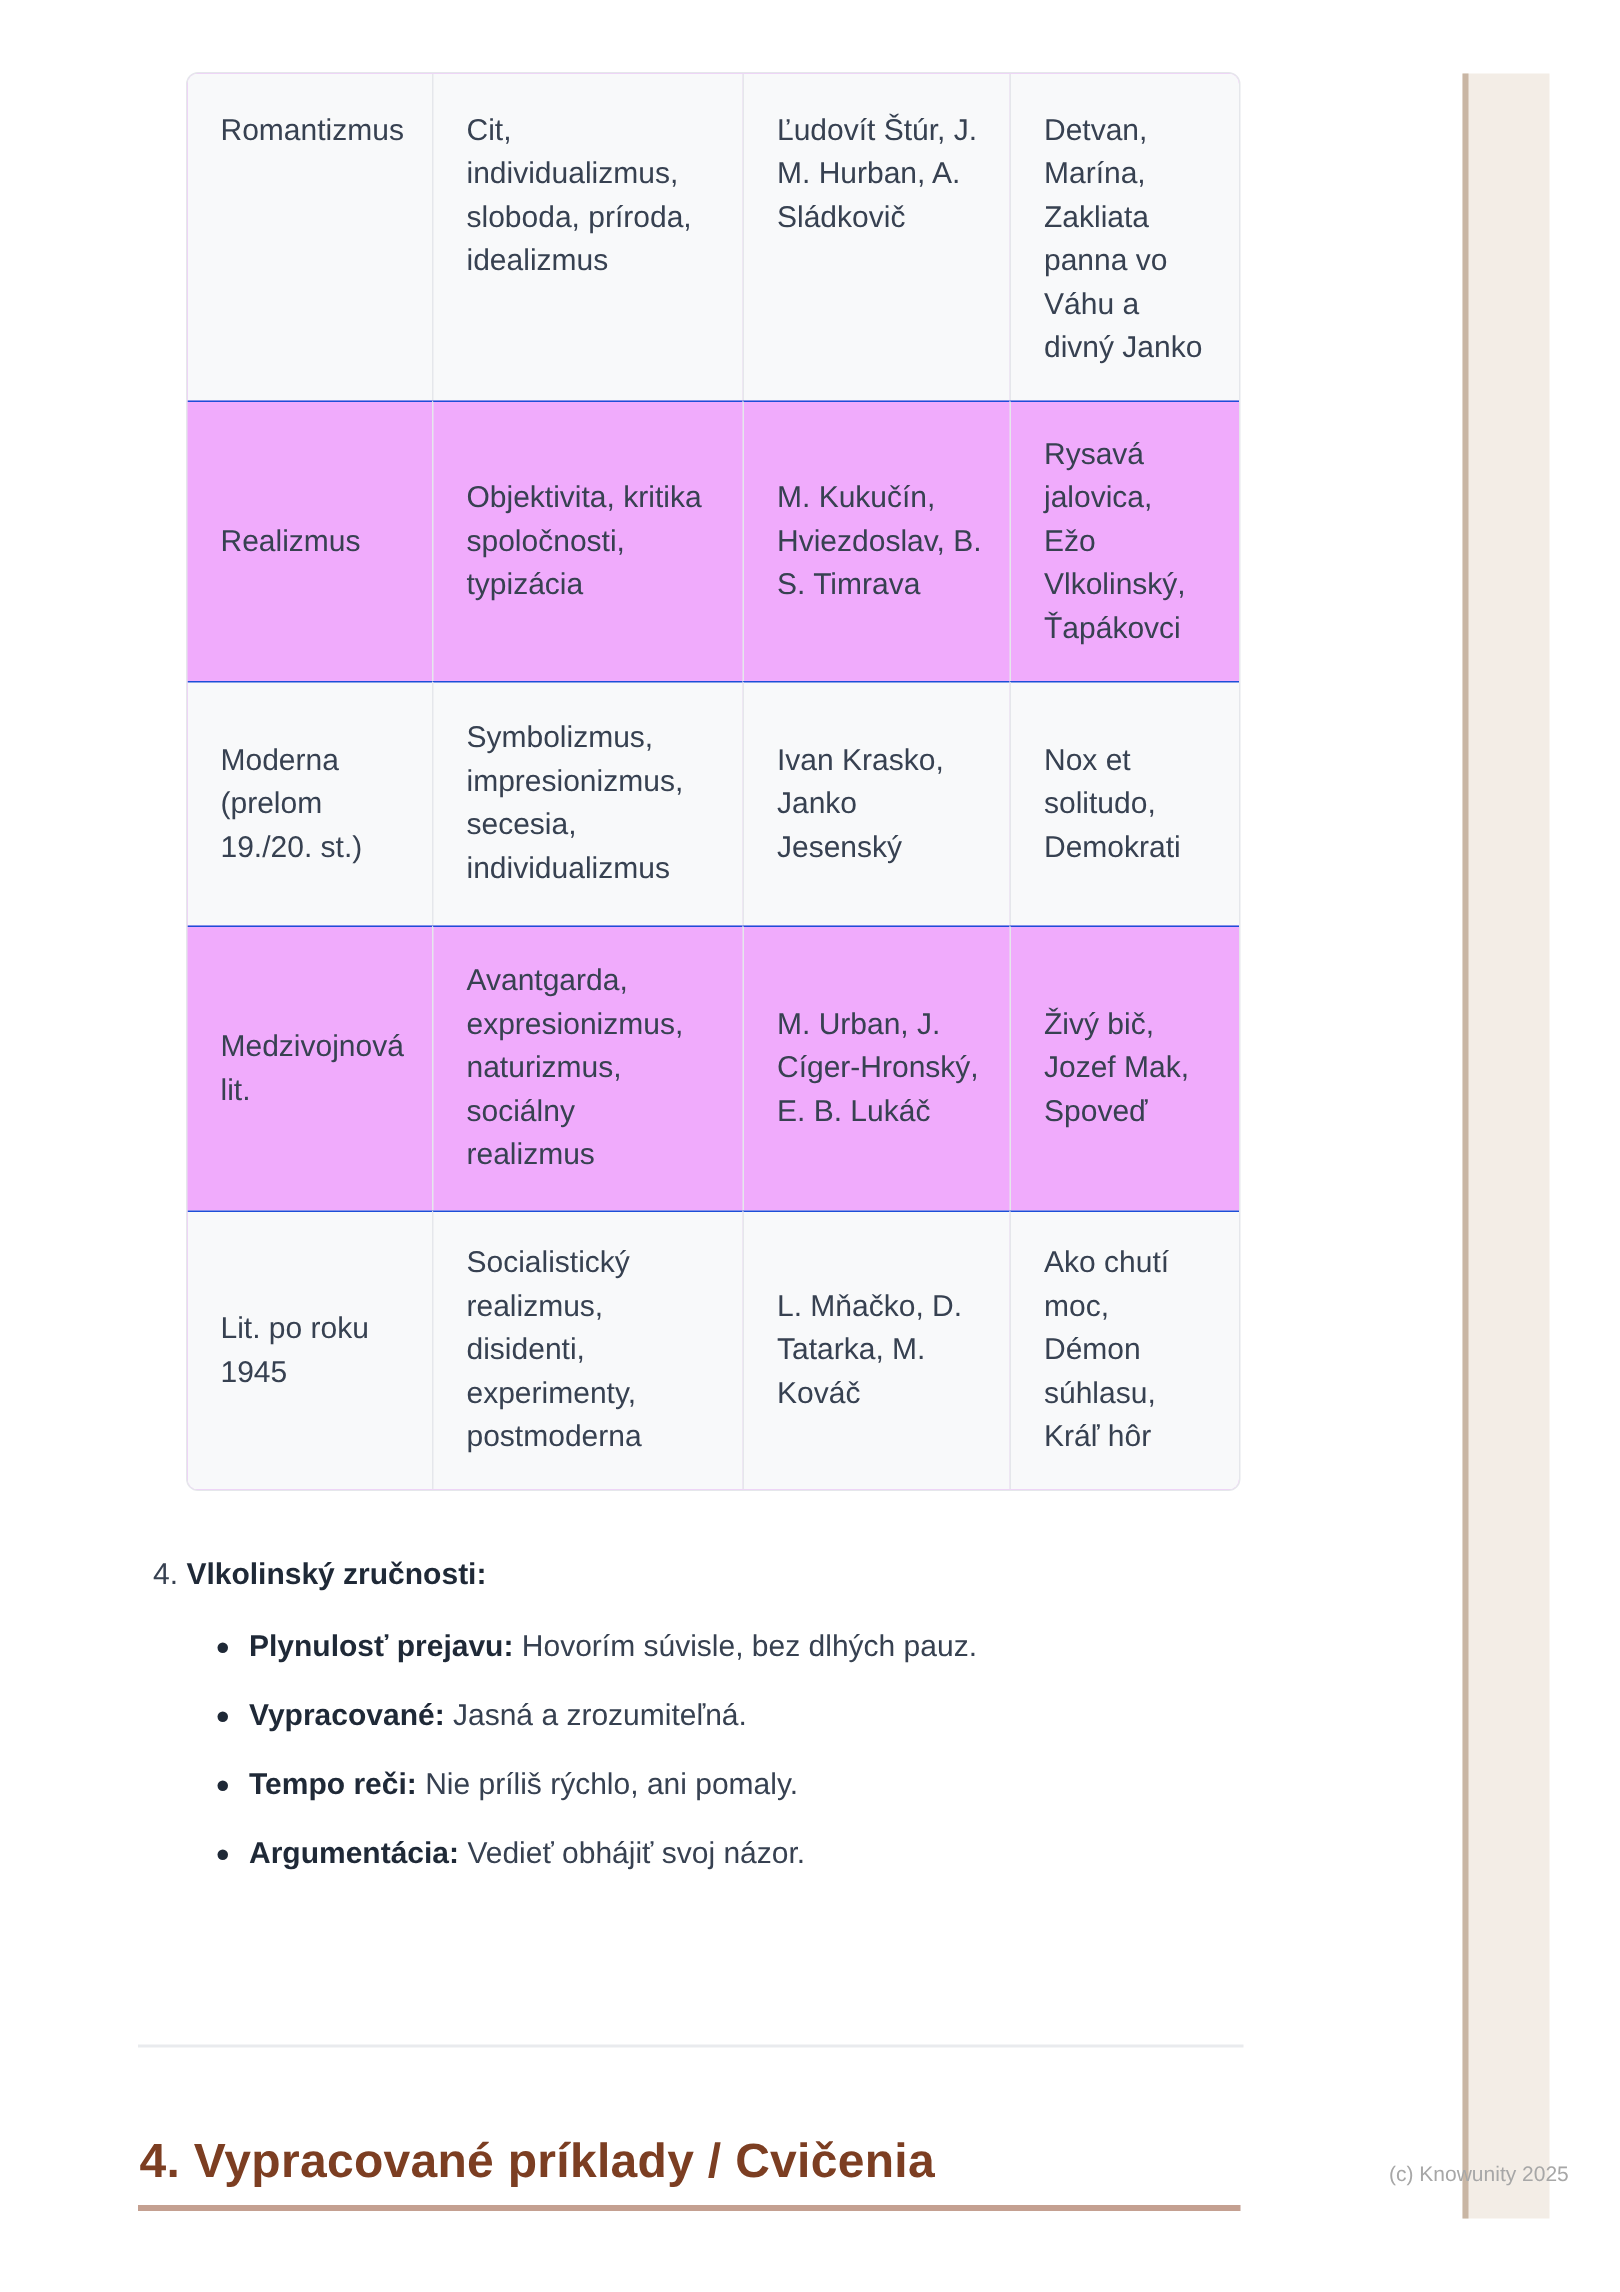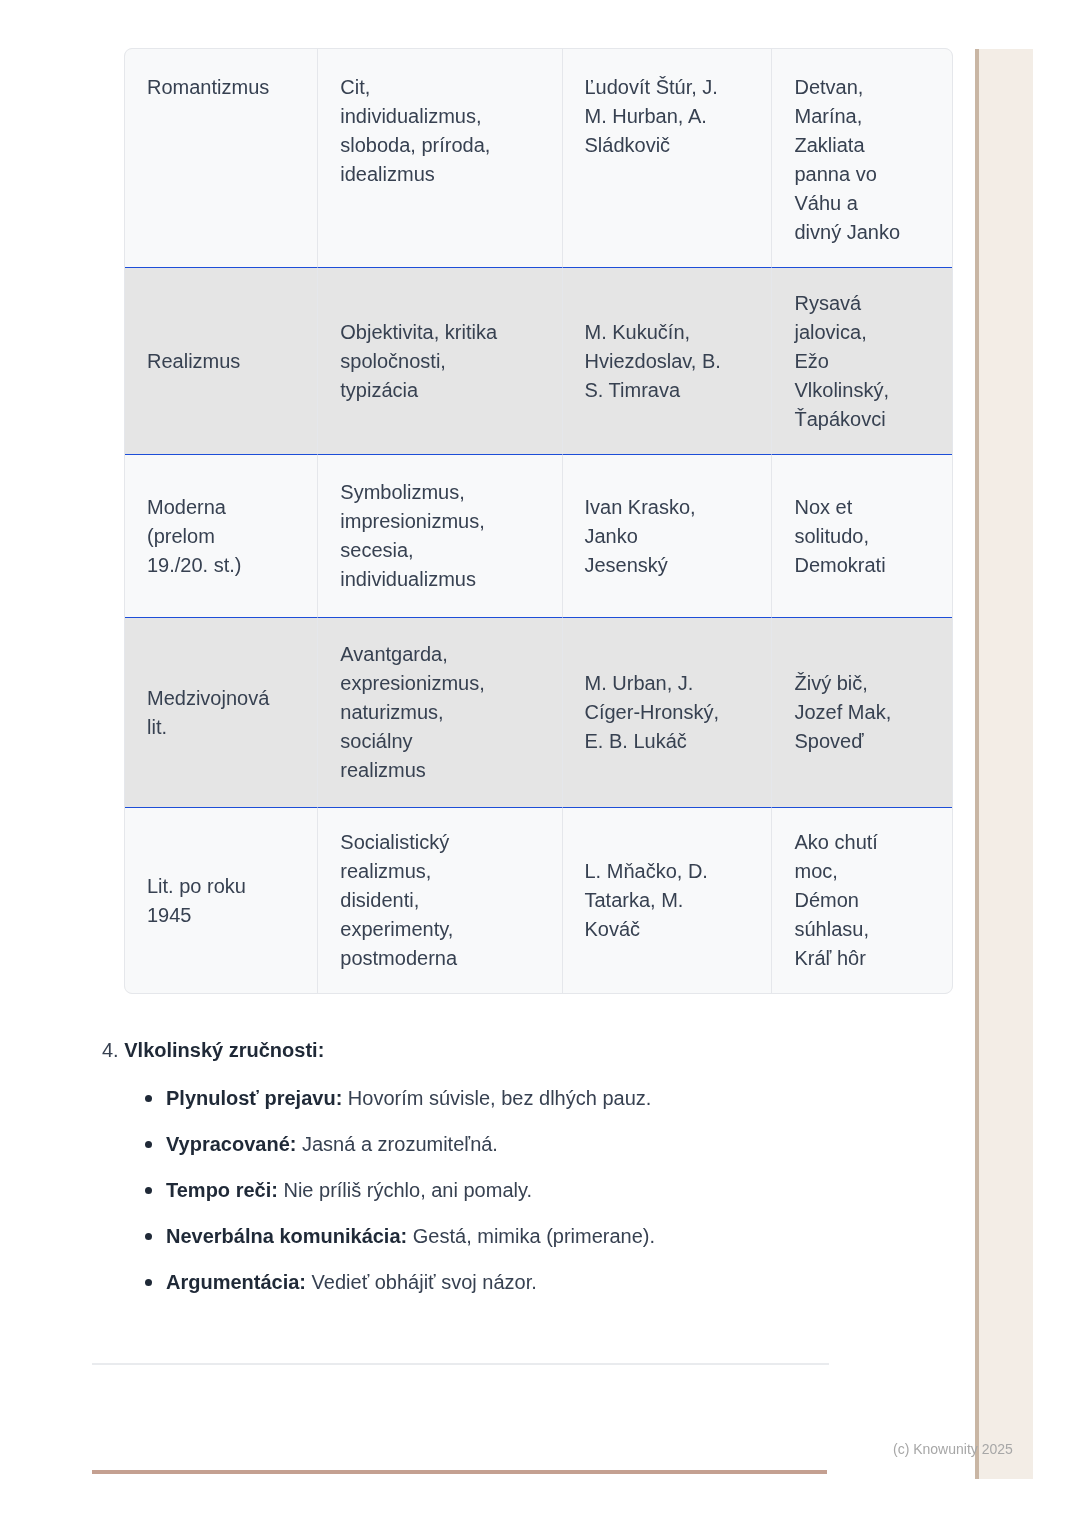--- a/index.html
+++ b/index.html
@@ -12,23 +12,23 @@
   .screen { position:absolute; inset:0; width:1080px; height:1528px; background:#ffffff; }
 
   
   .side-bar {
     position:absolute; left:975px; top:49px; width:58px; height:1430px;
     background:#f3ede6; border-left:4px solid #c9b6a4; z-index:1;
   }
 
   
   .lit-table-wrap {
-    position:absolute; left:124px; top:48px; width:829px;
+    position:absolute; left:124px; top:48px; width:703px;
     border:1px solid #e5e7eb; border-radius:8px; overflow:hidden; z-index:2;
-    background:#e5e5e5;
+    background:#f0abfc;
   }
   table.lit-table {
     width:100%; table-layout:fixed; border-collapse:separate; border-spacing:0;
     font-size:20px; line-height:29px; color:#374151;
   }
   table.lit-table td {
     border-top:1px solid #1d4ed8; border-left:1px solid #e5e7eb;
     padding:20px 18px 20px 22px; vertical-align:middle;
     white-space:pre-line; word-wrap:break-word;
   }
@@ -75,21 +75,21 @@
     font-size:32px; line-height:38px; font-weight:700; color:#7c3e22;
     letter-spacing:0.2px; white-space:nowrap;
   }
   .heading-rule {
     position:absolute; left:92px; top:1470px; width:735px; height:4px;
     background:#c4a091; z-index:2;
   }
 
   
   .watermark {
-    position:absolute; left:893px; top:1441px; z-index:3;
+    position:absolute; left:926px; top:1441px; z-index:3;
     font-size:14px; line-height:17px; color:#a7a7a7; white-space:nowrap;
   }
 </style>
 </head>
 <body>
 
 <div class="screen">
 
   <div class="side-bar"></div>
 
@@ -195,28 +195,25 @@
     </li>
     <li>
       <span class="lbl">Vypracované:</span>
       <span class="txt">Jasná a zrozumiteľná.</span>
     </li>
     <li>
       <span class="lbl">Tempo reči:</span>
       <span class="txt">Nie príliš rýchlo, ani pomaly.</span>
     </li>
     <li>
-      <span class="lbl">Neverbálna komunikácia:</span>
-      <span class="txt">Gestá, mimika (primerane).</span>
-    </li>
-    <li>
       <span class="lbl">Argumentácia:</span>
       <span class="txt">Vedieť obhájiť svoj názor.</span>
     </li>
   </ul>
 
   <div class="divider"></div>
 
+  <h1 class="big-heading">4. Vypracované príklady / Cvičenia</h1>
   <div class="heading-rule"></div>
 
   <div class="watermark">(c) Knowunity 2025</div>
 
 </div>
 
 </body></html>

